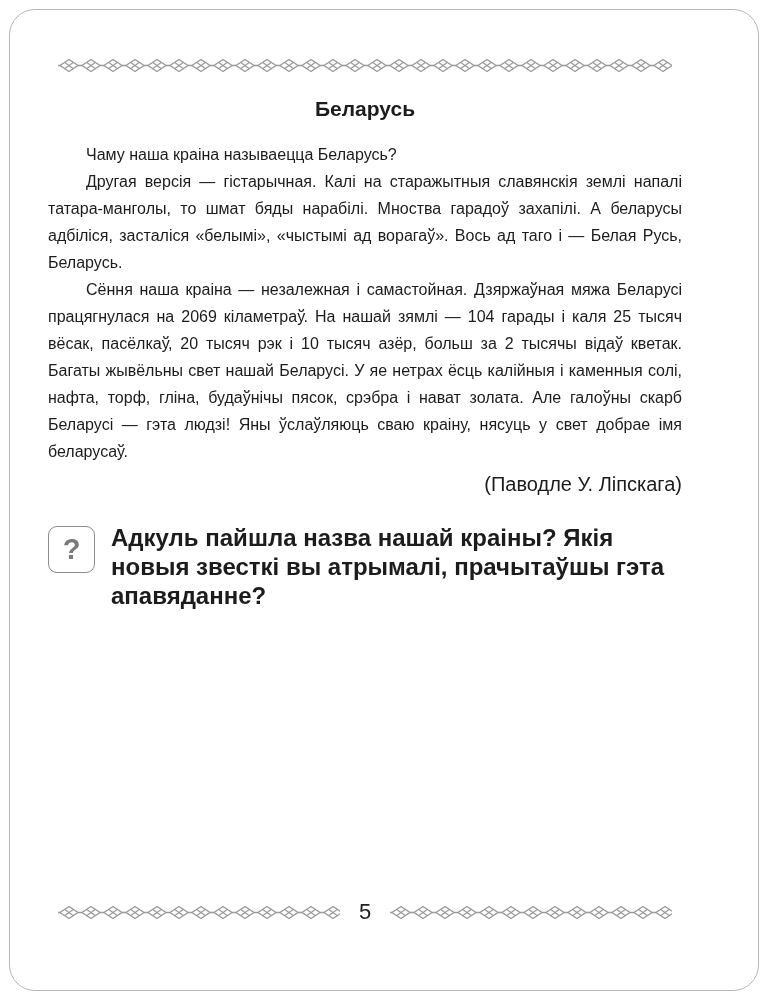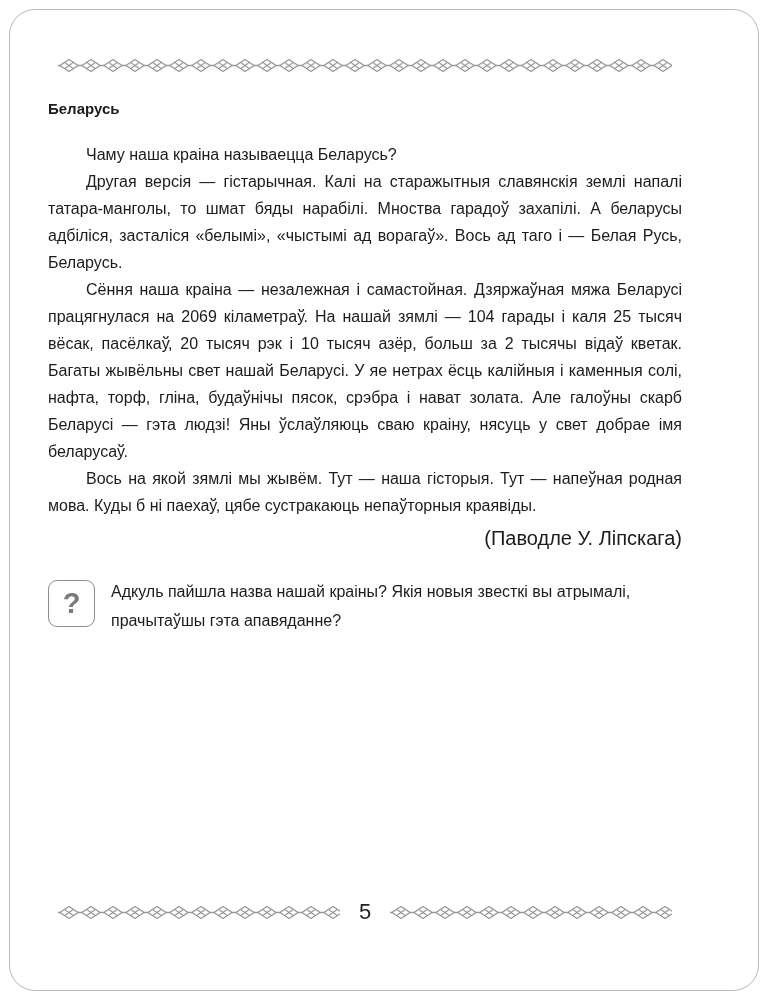--- a/index.html
+++ b/index.html
@@ -27,22 +27,23 @@
   }
   .orn-band {
     display: block;
     height: 15px;
     width: 100%;
   }
   .orn-top-wrap {
     margin: 58px 10px 0 10px;
   }
   .title {
+    text-align: center;
     font-weight: bold;
-    font-size: 15px;
+    font-size: 21px;
     line-height: 26px;
     margin: 23px 0 19px 0;
   }
   .body p {
     margin: 0;
     font-size: 16px;
     line-height: 27px;
     text-align: justify;
     text-indent: 38px;
     hyphens: auto;
@@ -68,22 +69,22 @@
     border-radius: 9px;
     display: flex;
     align-items: center;
     justify-content: center;
     font-size: 29px;
     font-weight: bold;
     color: #7a7a7a;
     background: #ffffff;
   }
   .q-text {
-    font-weight: normal;
-    font-size: 16px;
+    font-weight: bold;
+    font-size: 24px;
     line-height: 29px;
     text-align: left;
   }
   .bottom-band-row {
     position: absolute;
     left: 58px;
     width: 614px;
     top: 901px;
     display: flex;
     align-items: center;
@@ -123,21 +124,20 @@
         <rect width="100%" height="100%" fill="url(#orn)"></rect>
       </svg>
     </div>
 
     <div class="title">Беларусь</div>
 
     <div class="body">
       <p>Чаму наша краіна называецца Беларусь?</p>
       <p>Другая версія — гістарычная. Калі на старажытныя славянскія землі напалі татара-манголы, то шмат бяды нарабілі. Мноства гарадоў захапілі. А беларусы адбіліся, засталіся «белымі», «чыстымі ад ворагаў». Вось ад таго і — Белая Русь, Беларусь.</p>
       <p>Сёння наша краіна — незалежная і самастойная. Дзяржаўная мяжа Беларусі працягнулася на 2069 кіламетраў. На нашай зямлі — 104 гарады і каля 25 тысяч вёсак, пасёлкаў, 20 тысяч рэк і 10 тысяч азёр, больш за 2 тысячы відаў кветак. Багаты жывёльны свет нашай Беларусі. У яе нетрах ёсць калійныя і каменныя солі, нафта, торф, гліна, будаўнічы пясок, срэбра і нават золата. Але галоўны скарб Беларусі — гэта людзі! Яны ўслаўляюць сваю краіну, нясуць у свет добрае імя беларусаў.</p>
-      <p>Вось на якой зямлі мы жывём. Тут — наша гісторыя. Тут — напеўная родная мова. Куды б ні паехаў, цябе сустракаюць непаўторныя краявіды.</p>
     </div>
 
     <div class="attribution">(Паводле У. Ліпскага)</div>
 
     <div class="question-row">
       <div class="q-icon-box">
         <span>?</span>
       </div>
       <div class="q-text">Адкуль пайшла назва нашай краіны? Якія новыя звесткі вы атрымалі, прачытаўшы гэта апавяданне?</div>
     </div>

